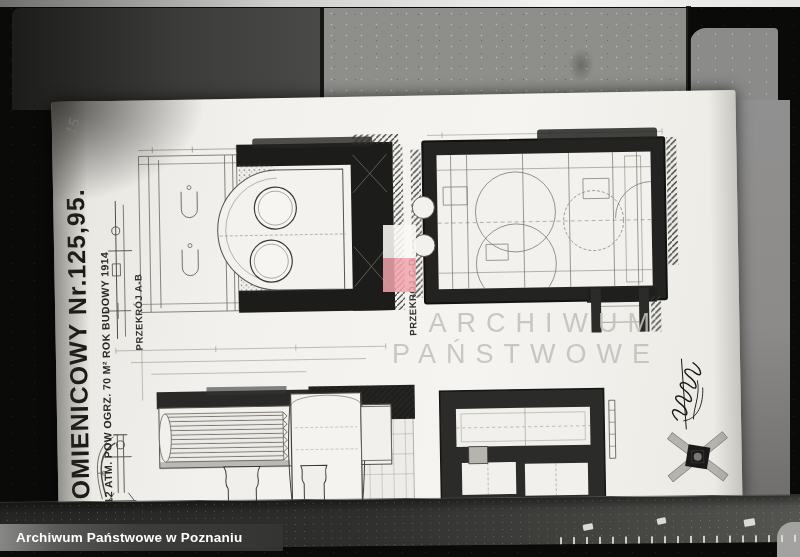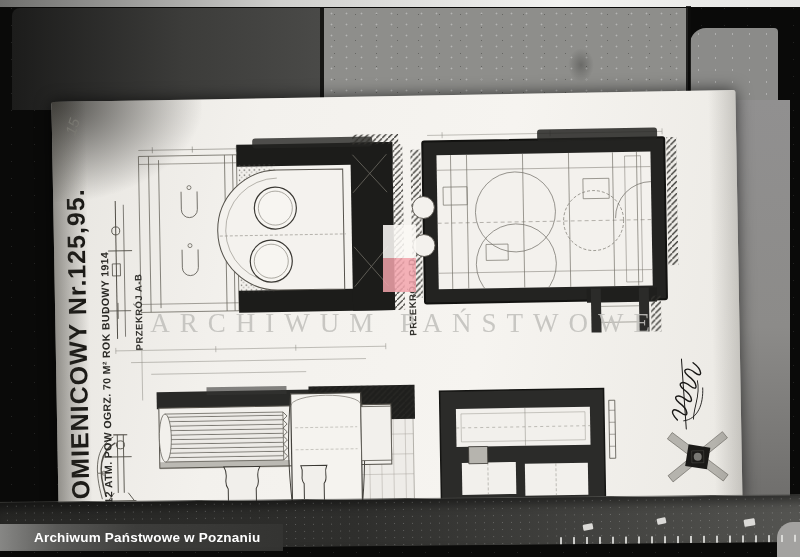--- a/index.html
+++ b/index.html
@@ -43,21 +43,21 @@
   .title{left:8px;top:414px;font-size:25px;font-weight:700;letter-spacing:1px;color:#181714;}
   .spec{left:44px;top:417px;font-size:10.5px;font-weight:700;letter-spacing:.4px;color:#2a2925;}
   .lblAB{left:78px;top:250px;font-size:9.5px;font-weight:700;letter-spacing:.5px;color:#33322e;}
   .lblCD{left:352px;top:240px;font-size:9.5px;font-weight:700;letter-spacing:.5px;color:#33322e;}
   
   .pagenum{left:64px;top:118px;z-index:2;transform:rotate(-72deg);
     font-size:15px;font-style:italic;color:#7b7a73;opacity:.85;}
   .badge{z-index:2;}
   .badge-white{left:383px;top:225px;width:33px;height:33px;background:rgba(250,248,245,.88);}
   .badge-pink{left:383px;top:258px;width:33px;height:34px;background:rgba(242,163,172,.85);}
-  .wm{z-index:3;color:#c2c1bd;opacity:.88;font-family:Liberation Serif, serif;text-align:right;pointer-events:none;}
+  .wm{z-index:3;color:#c2c1bd;opacity:.88;font-family:Liberation Sans, sans-serif;text-align:right;pointer-events:none;}
   .wm1{left:150px;top:308px;width:510px;font-size:27px;letter-spacing:10px;}
   .wm2{left:262px;top:337px;width:336px;font-size:29px;letter-spacing:13px;word-spacing:16px;}
   
   .band{left:-6px;top:498px;width:814px;height:47px;z-index:3;
     transform:rotate(-.55deg);border-radius:0 0 16px 0;
     background:linear-gradient(90deg,#262624,#2f2f2d 45%,#4a4a47 85%,#555552);
     background-blend-mode:normal;border-top:1px solid #4e4e4b;
     box-shadow:inset 0 6px 10px rgba(0,0,0,.45);}
   .band-speckle{left:0;top:0;width:100%;height:100%;
     background-image:radial-gradient(circle,rgba(255,255,255,.22) 0 .7px,transparent 1px);
@@ -67,21 +67,21 @@
   .ticks{left:560px;top:536px;width:238px;height:7px;z-index:5;transform:rotate(-.55deg);
     background:repeating-linear-gradient(90deg,rgba(228,228,225,.85) 0 1.6px,transparent 1.6px 13px);}
   .glint{background:#dbdad7;border-radius:1px;z-index:5;}
   .g1{left:583px;top:524px;width:10px;height:6px;transform:rotate(-10deg);}
   .g2{left:657px;top:518px;width:9px;height:6px;transform:rotate(-12deg);}
   .g3{left:744px;top:519px;width:11px;height:7px;transform:rotate(-10deg);}
   
   .caption{left:0;top:524px;width:283px;height:27px;z-index:6;
     background:linear-gradient(90deg,rgba(140,140,138,.95) 0%,rgba(92,92,90,.95) 20%,rgba(62,62,60,.95) 48%,rgba(52,52,50,.96) 100%);
     color:#ffffff;font-size:13.5px;font-weight:700;line-height:27px;
-    padding-left:34px;box-sizing:border-box;letter-spacing:.2px;}
+    padding-left:16px;box-sizing:border-box;letter-spacing:.2px;}
 </style>
 </head>
 <body>
 
 <div class="stage">
 
   <div class="abs top-strip"></div>
   <div class="abs bg-left"></div>
   <div class="abs bg-mid"></div>
   <div class="abs bg-tr"></div>

